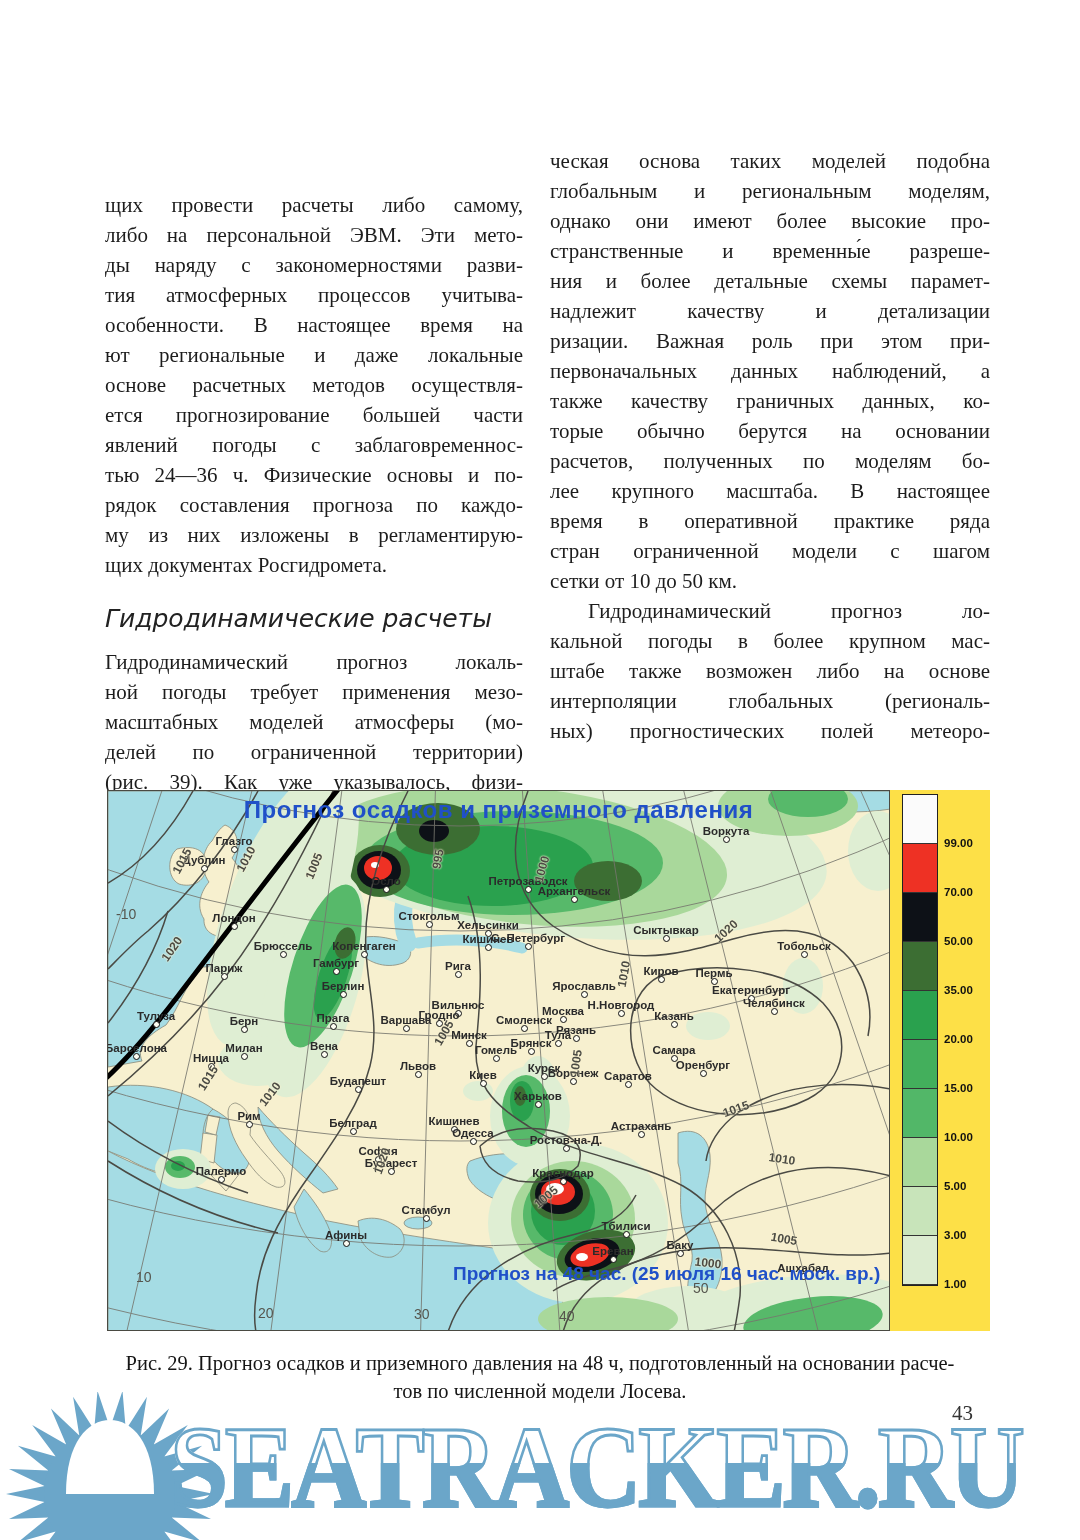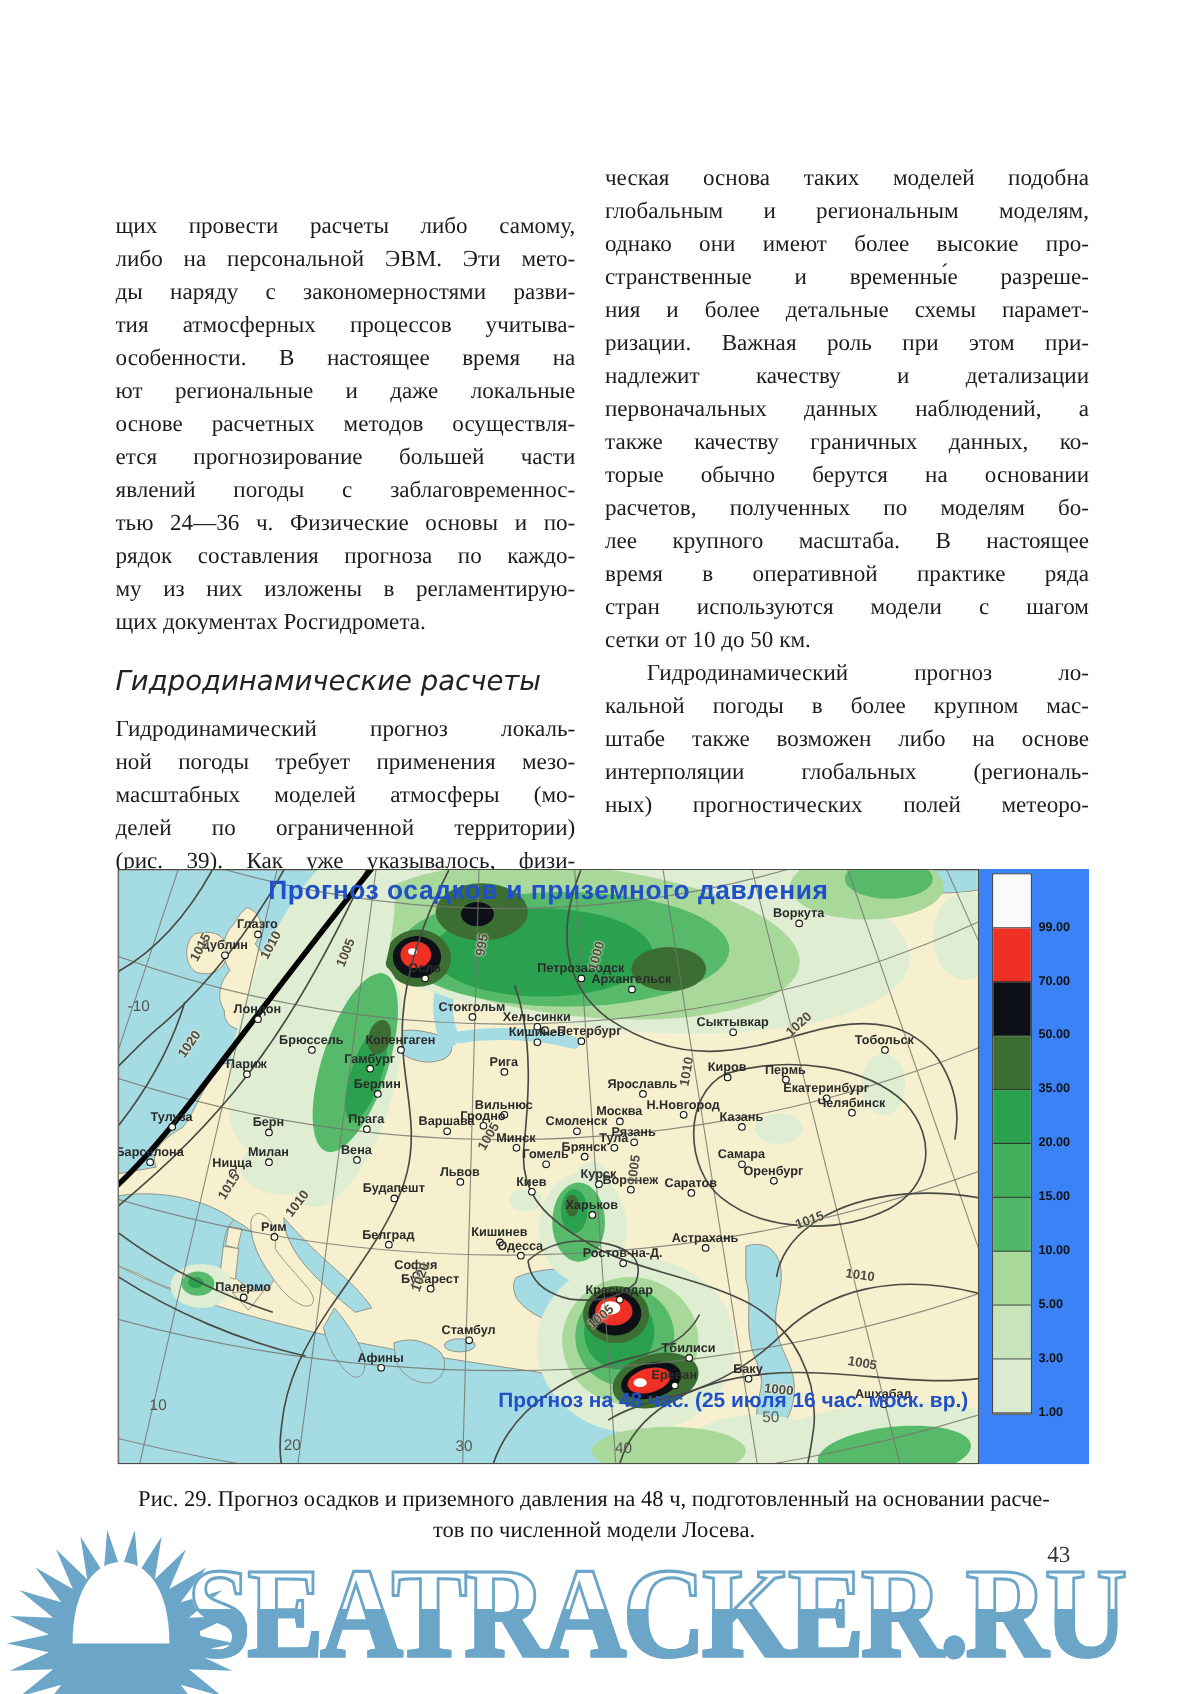--- a/index.html
+++ b/index.html
@@ -28,21 +28,21 @@
   .cdot{position:absolute;left:-3px;top:-3px;width:5px;height:5px;border:1px solid #111;
         border-radius:50%;background:#fdfdf2;}
   .clabel{position:absolute;left:0;bottom:2px;transform:translateX(-50%);
           white-space:nowrap;font-family:"Liberation Sans",sans-serif;
           font-weight:bold;font-size:11.5px;color:#2b2b2b;}
   .iso-label{position:absolute;transform:translate(-50%,-50%);white-space:nowrap;
              font-family:"Liberation Sans",sans-serif;font-weight:bold;font-size:12px;
              color:#4b4b44;text-shadow:0 0 2px #f7f0cf,0 0 2px #f7f0cf;}
   .lon-label{position:absolute;font-family:"Liberation Sans",sans-serif;
              font-size:14px;color:#55554d;}
-  .legend{position:relative;width:100px;background:#3b82f6;}
+  .legend{position:relative;width:100px;background:#fde047;}
   .lbar{position:absolute;left:12px;top:4px;width:34px;height:490px;
         border:1px solid #222;background:#fff;box-sizing:content-box;}
   .lseg{position:absolute;left:0;width:34px;height:49px;border-bottom:1px solid #333;box-sizing:border-box;}
   .llabel{position:absolute;left:54px;font-family:"Liberation Sans",sans-serif;
           font-weight:bold;font-size:11.5px;color:#111;}
   
   .caption{position:absolute;left:90px;top:1349px;width:900px;text-align:center;
            font-size:20.5px;line-height:28px;color:#151515;}
   .pagenum{position:absolute;left:952px;top:1401px;font-size:21px;color:#333;z-index:6;}
   .watermark{position:absolute;left:0;top:1392px;width:1080px;height:148px;z-index:5;}
@@ -85,29 +85,29 @@
           <div class="pline">(рис. 39). Как уже указывалось, физи-</div>
         </div>
     </div>
     <div class="col-right">
       <div>
           <div class="pline">ческая основа таких моделей подобна</div>
           <div class="pline">глобальным и региональным моделям,</div>
           <div class="pline">однако они имеют более высокие про-</div>
           <div class="pline">странственные и временны́е разреше-</div>
           <div class="pline">ния и более детальные схемы парамет-</div>
+          <div class="pline">надлежит качеству и детализации</div>
           <div class="pline">ризации. Важная роль при этом при-</div>
-          <div class="pline">надлежит качеству и детализации</div>
           <div class="pline">первоначальных данных наблюдений, а</div>
           <div class="pline">также качеству граничных данных, ко-</div>
           <div class="pline">торые обычно берутся на основании</div>
           <div class="pline">расчетов, полученных по моделям бо-</div>
           <div class="pline">лее крупного масштаба. В настоящее</div>
           <div class="pline">время в оперативной практике ряда</div>
-          <div class="pline">стран используются модели с шагом</div>
+          <div class="pline">стран ограниченной модели с шагом</div>
           <div class="pline end">сетки от 10 до 50 км.</div>
         </div>
       <div style="margin-top:0">
           <div class="pline" style="text-indent: 38px;">Гидродинамический прогноз ло-</div>
           <div class="pline">кальной погоды в более крупном мас-</div>
           <div class="pline">штабе также возможен либо на основе</div>
           <div class="pline">интерполяции глобальных (региональ-</div>
           <div class="pline">ных) прогностических полей метеоро-</div>
         </div>
     </div>

